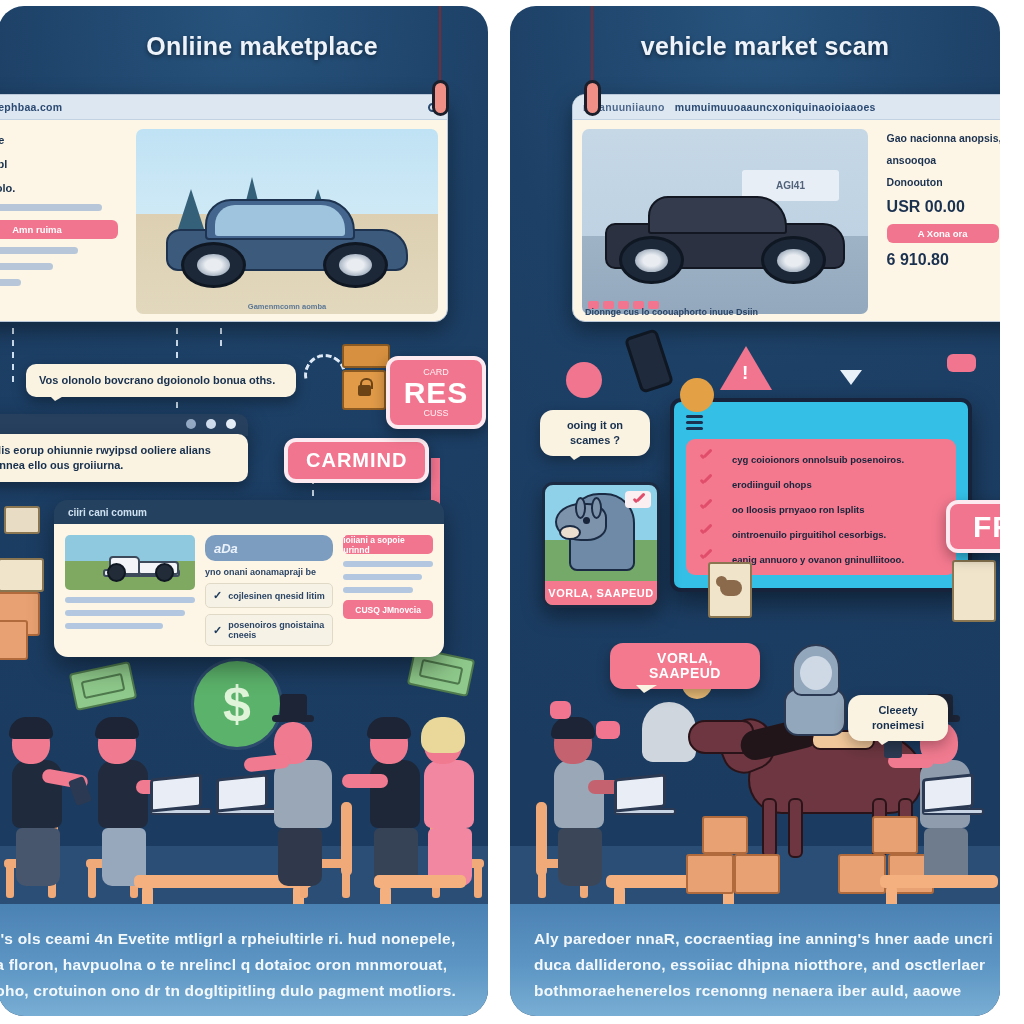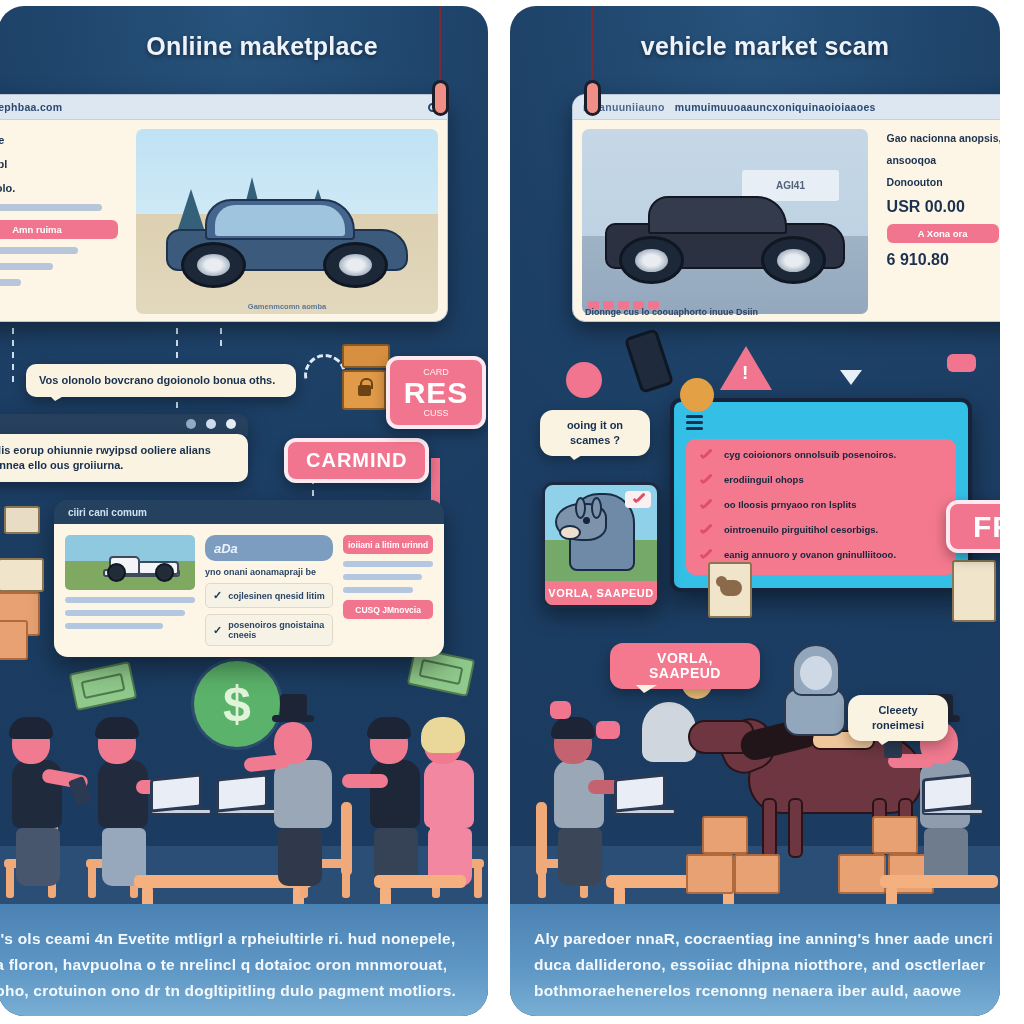--- a/index.html
+++ b/index.html
@@ -207,21 +207,21 @@
     border:4px solid #17233a; background:#17233a; box-shadow:0 10px 26px rgba(0,0,0,.45); }
   .mon-bar { height:21px; background:#1c2b45; display:flex; align-items:center; gap:7px; padding:0 10px;
     color:#cfe0f0; font-size:9.5px; font-weight:700; filter:blur(.45px); }
   .mon-tab { width:22px; height:11px; background:#3f587c; border-radius:2px; }
   .mon-icons { margin-left:auto; display:flex; gap:5px; }
   .mon-icons span { width:9px; height:11px; border:1.5px solid #9ebad8; border-radius:2px; display:block; }
   .mon-screen { background:#34bfe6; padding:13px 12px; position:relative; }
   .hamb { width:17px; }
   .hamb i { display:block; height:3px; background:#1b3150; margin-bottom:3px; border-radius:2px; }
   .chk-panel { background:#f4798f; border-radius:9px; padding:10px 12px; margin-top:9px; }
-  .chk-item { display:flex; gap:10px; align-items:flex-start; margin-bottom:9px; }
+  .chk-item { display:flex; gap:18px; align-items:flex-end; margin-bottom:9px; }
   .chk-item:last-child { margin-bottom:0; }
   .tick { width:16px; height:16px; flex:none; position:relative; }
   .tick::before { content:""; position:absolute; left:2px; top:6px; width:5px; height:2.5px;
     background:#e04e6c; transform:rotate(45deg); border-radius:2px; }
   .tick::after { content:""; position:absolute; left:4px; top:3px; width:11px; height:2.5px;
     background:#e04e6c; transform:rotate(-45deg); border-radius:2px; }
   .chk-text { font-size:9.5px; color:#15253c; font-weight:700; filter:blur(.5px); }
 
   
   .donkey-card { position:absolute; z-index:7; width:118px; border-radius:11px; overflow:hidden;
@@ -423,21 +423,21 @@
           <div class="mid-row">
             <span class="chk">✓</span>
             <span>cojlesinen qnesid litim</span>
           </div>
           <div class="mid-row">
             <span class="chk">✓</span>
             <span>posenoiros gnoistaina cneeis</span>
           </div>
         </div>
         <div class="right-col">
-          <div class="pk-pill">ioiiani a litim urinnd</div>
+          <div class="pk-pill">ioiiani a sopoie urinnd</div>
           <div class="mini-line" style="width:100%"></div>
           <div class="mini-line" style="width:88%"></div>
           <div class="mini-line" style="width:78%"></div>
           <div class="pk-pill">CUSQ JMnovcia</div>
         </div>
       </div>
     </div>
 
     <div class="sticker" style="top:500px; left:6px;">
         <div class="st-card"></div>

